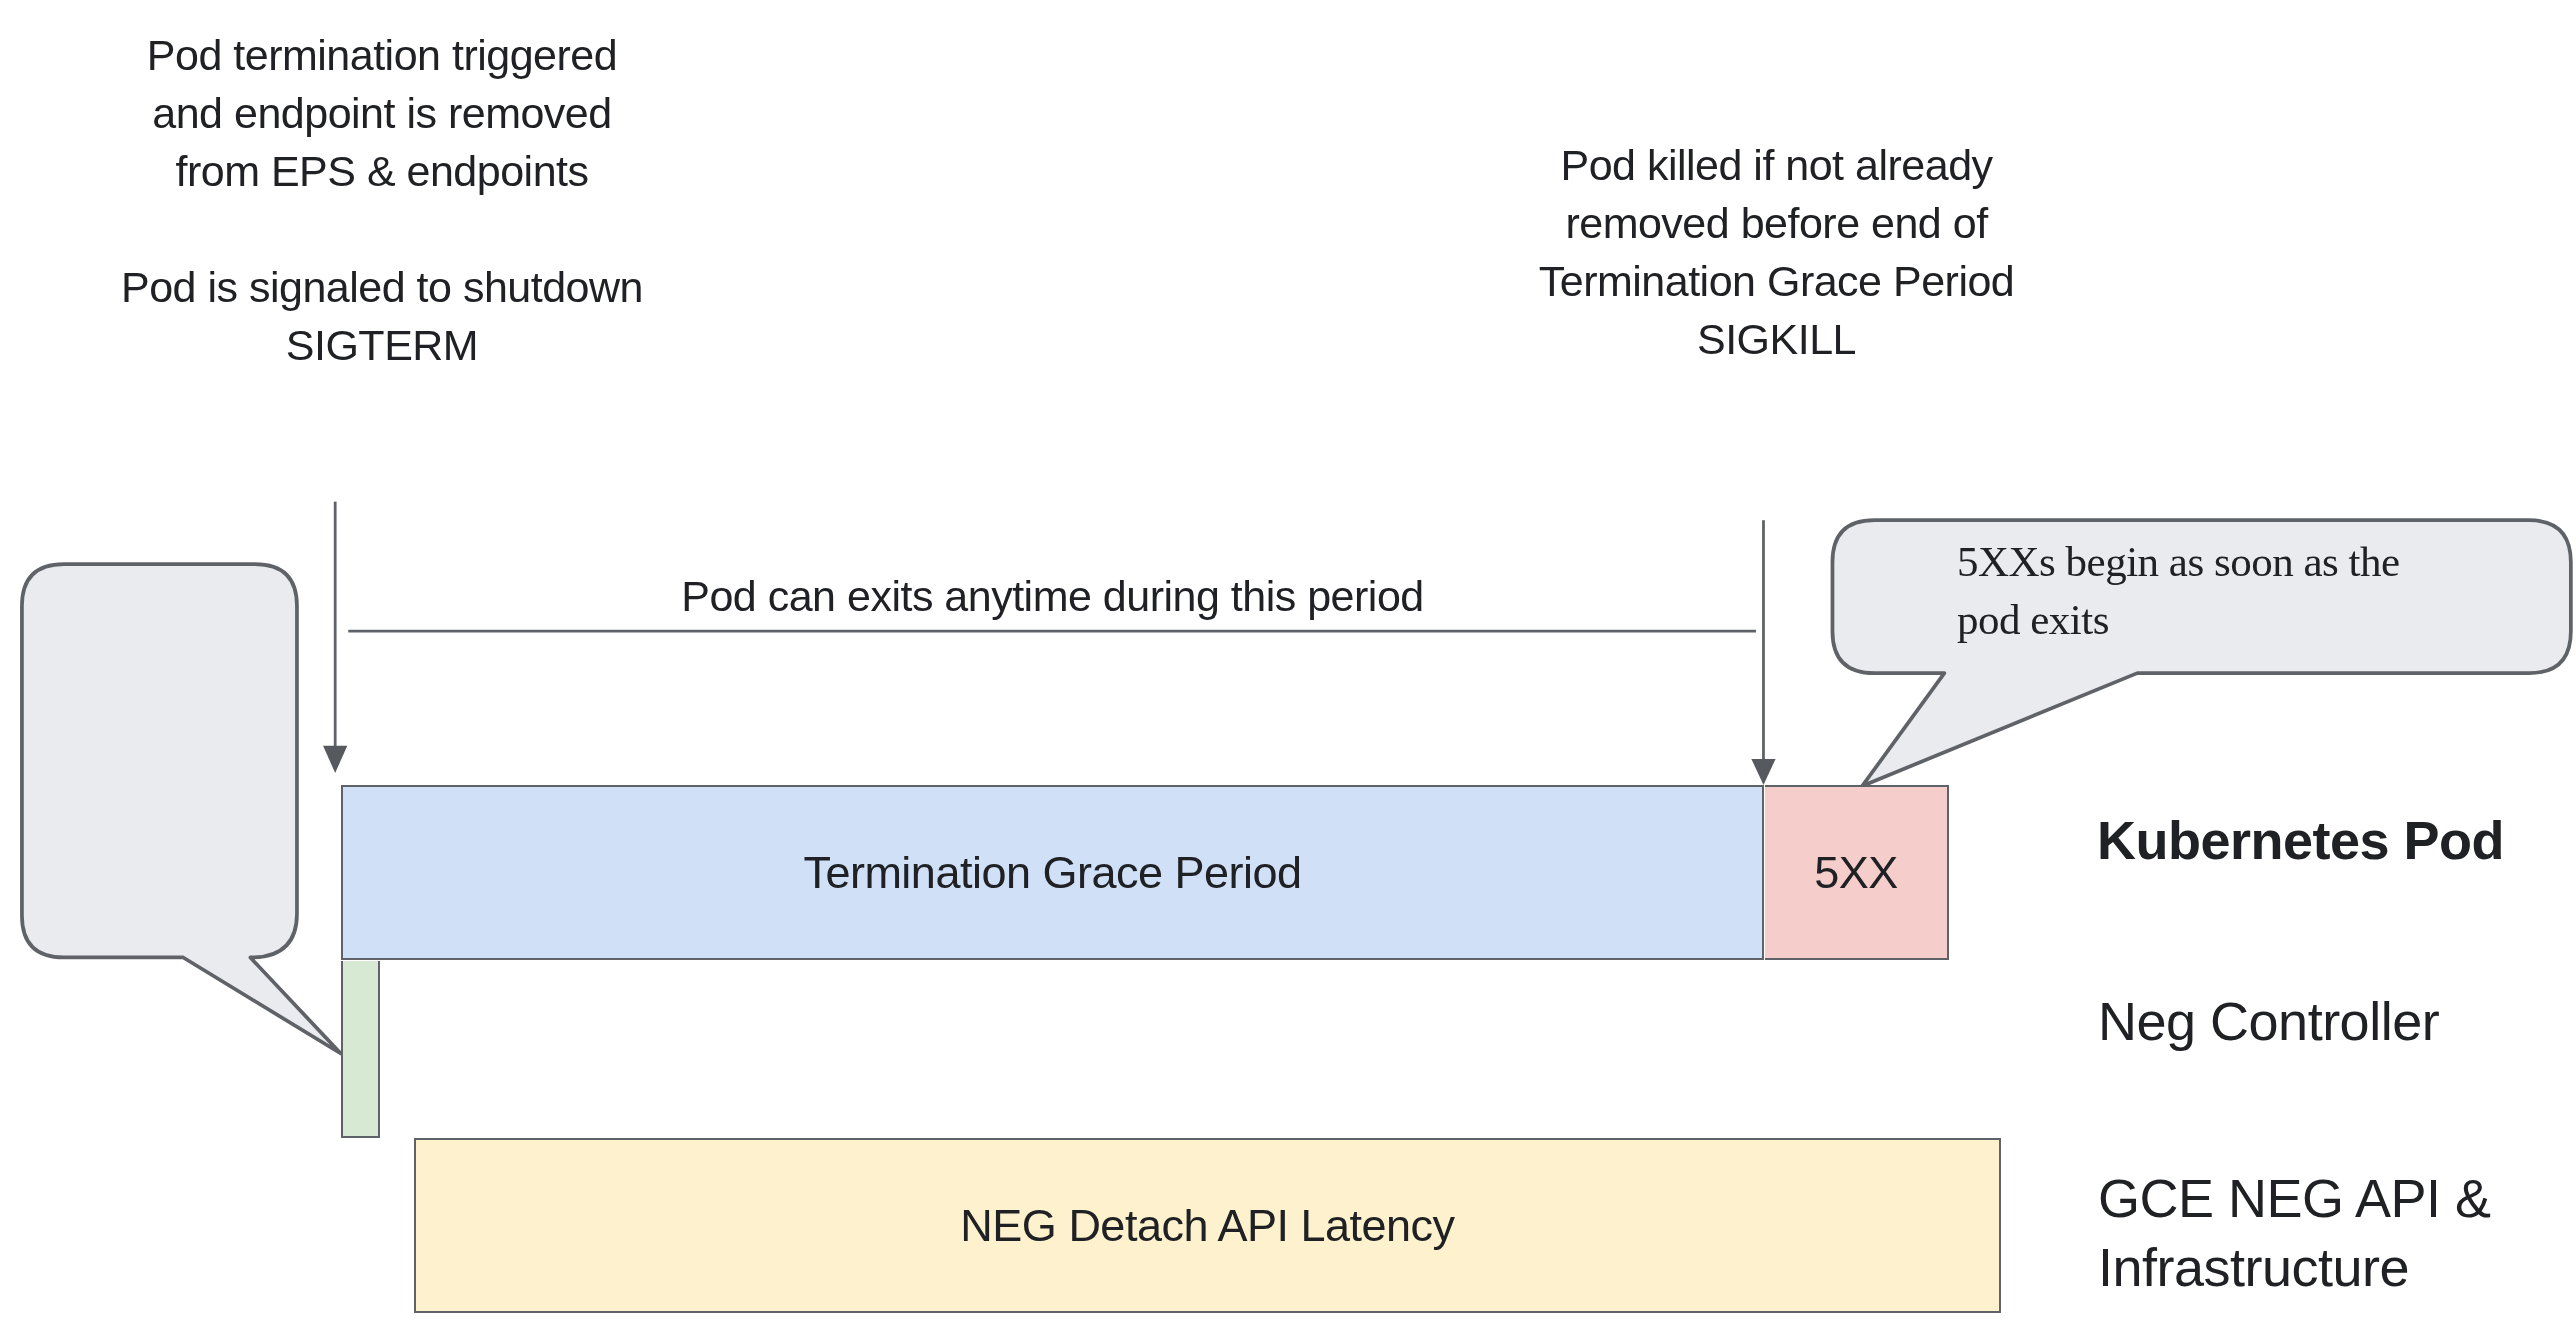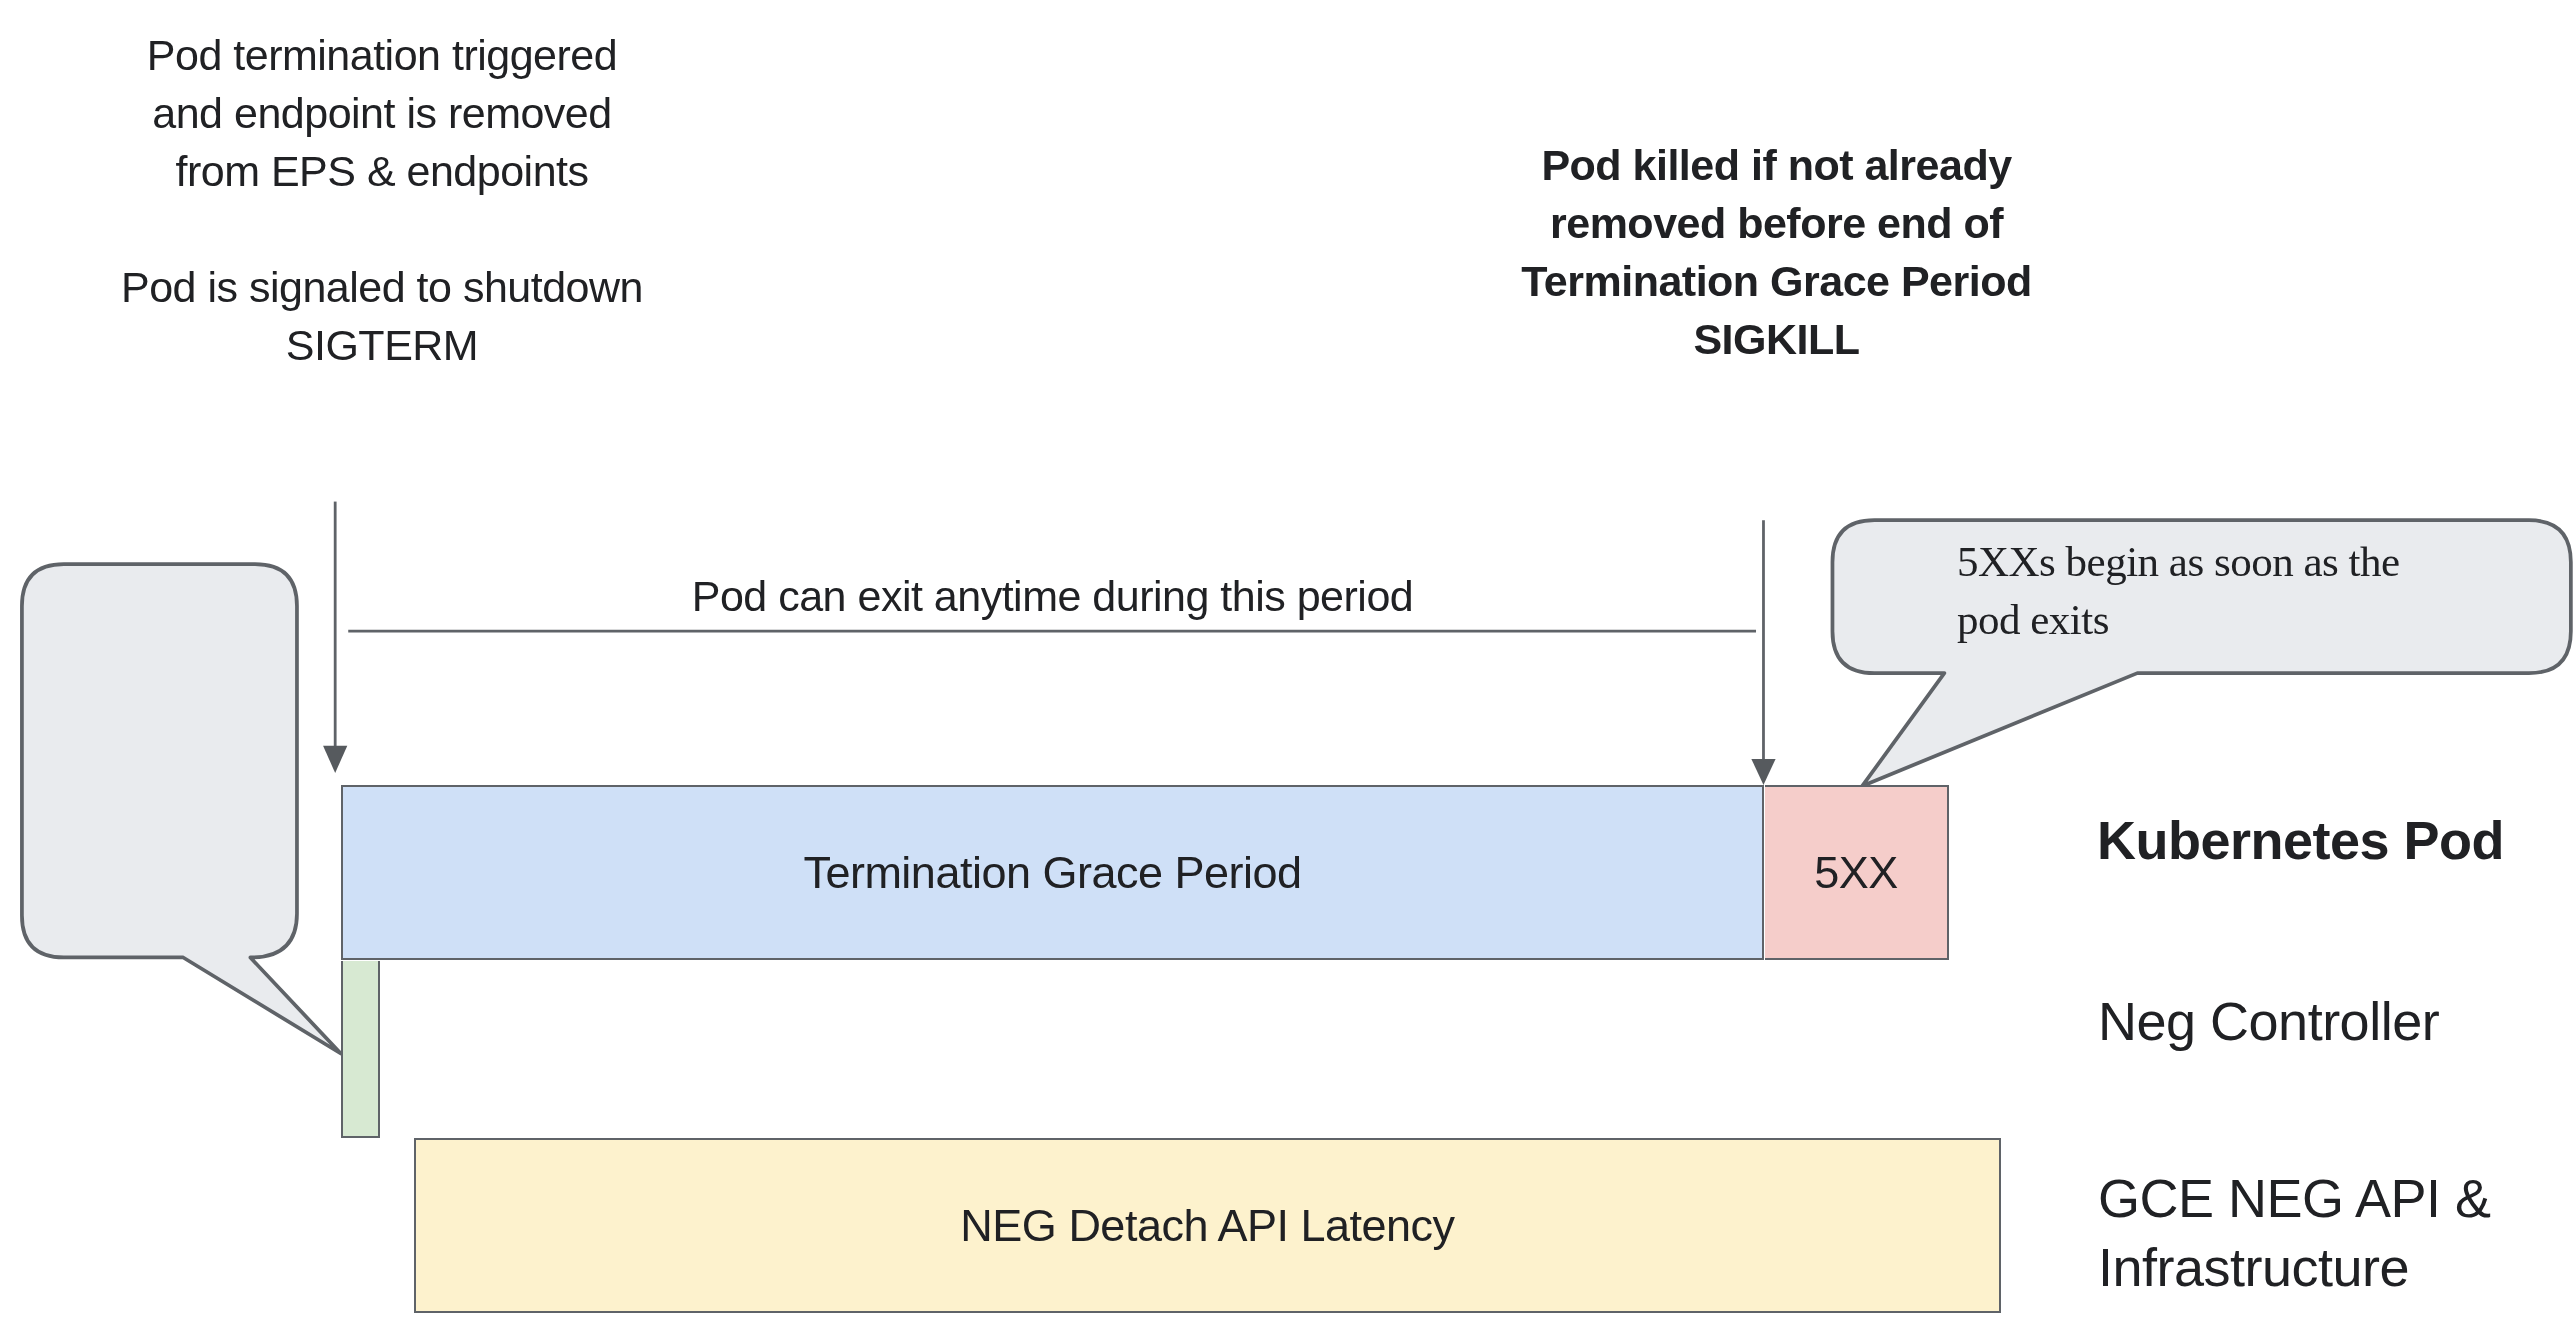--- a/index.html
+++ b/index.html
@@ -25,21 +25,21 @@
     border:2.8px solid #5f6368;
     display:flex;align-items:center;justify-content:center;
   }
   .bar-label{font-size:45px;letter-spacing:-0.5px;color:#202124;white-space:nowrap;}
   #bar-grace{left:341px;top:785px;width:1423px;height:175px;background:#cfe0f7;}
   #bar-5xx{left:1765px;top:785px;width:184px;height:175px;background:#f5cdca;border-left:none;}
   #bar-detach{left:341px;top:961px;width:39px;height:177px;background:#d7e9d2;border-top:none;}
   #bar-latency{left:381px;top:1138px;width:1587px;height:175px;background:#fdf2cd;margin-left:33px;}
   
   #ann-top-left{left:79px;top:26px;width:606px;text-align:center;}
-  #ann-top-right{left:1492px;top:136px;width:569px;font-weight:bold;}
+  #ann-top-right{left:1492px;top:136px;width:569px;}
   #ann-exit{left:586px;top:567px;width:933px;text-align:center;white-space:nowrap;}
   
   #callout-left-text{left:54px;top:589px;width:235px;}
   #callout-right-text{left:1957px;top:533px;width:681px;font-family:Liberation Serif, serif;}
   
   .lane-label{
     font-size:54px;line-height:69px;letter-spacing:-0.5px;
     white-space:pre-line;color:#202124;
   }
   #lane-pod{left:2097px;top:806px;font-weight:bold;}
@@ -89,21 +89,21 @@
 from EPS &amp; endpoints
 
 Pod is signaled to shutdown
 SIGTERM</div>
 
   <div class="abs txt center" id="ann-top-right">Pod killed if not already
 removed before end of
 Termination Grace Period
 SIGKILL</div>
 
-  <div class="abs txt" id="ann-exit">Pod can exit anytime during this period</div>
+  <div class="abs txt" id="ann-exit">Pod can exits anytime during this period</div>
 
 
   <div class="abs txt" id="callout-right-text">5XXs begin as soon as the
 pod exits</div>
 
   <div class="abs lane-label" id="lane-pod">Kubernetes Pod</div>
 
   <div class="abs lane-label" id="lane-gce">GCE NEG API &amp;
 Infrastructure</div>
 

